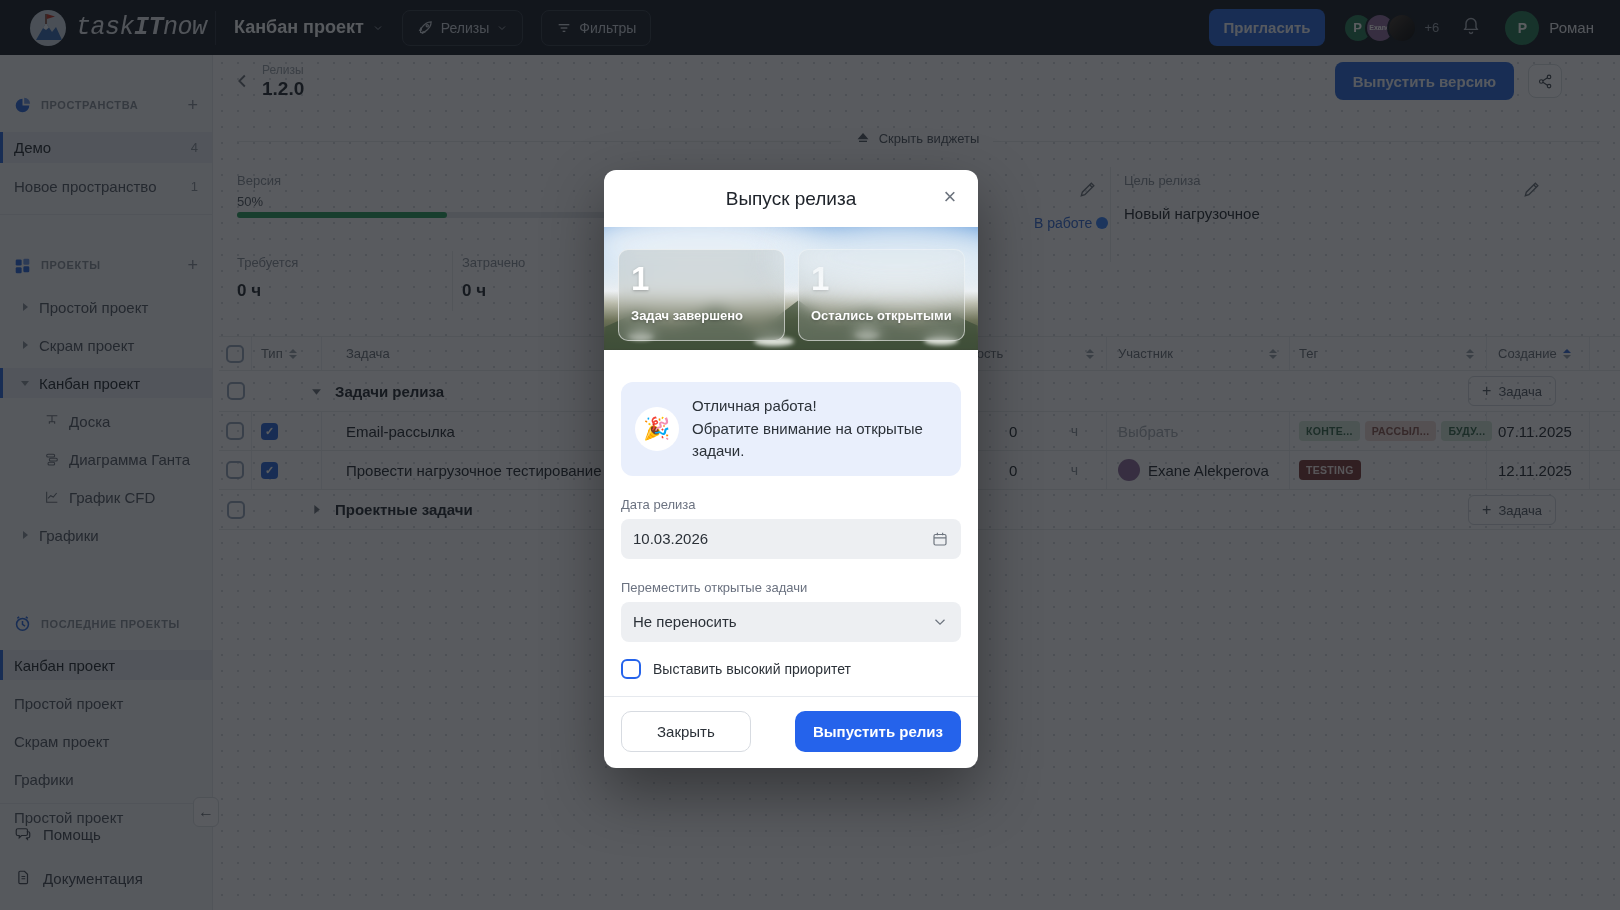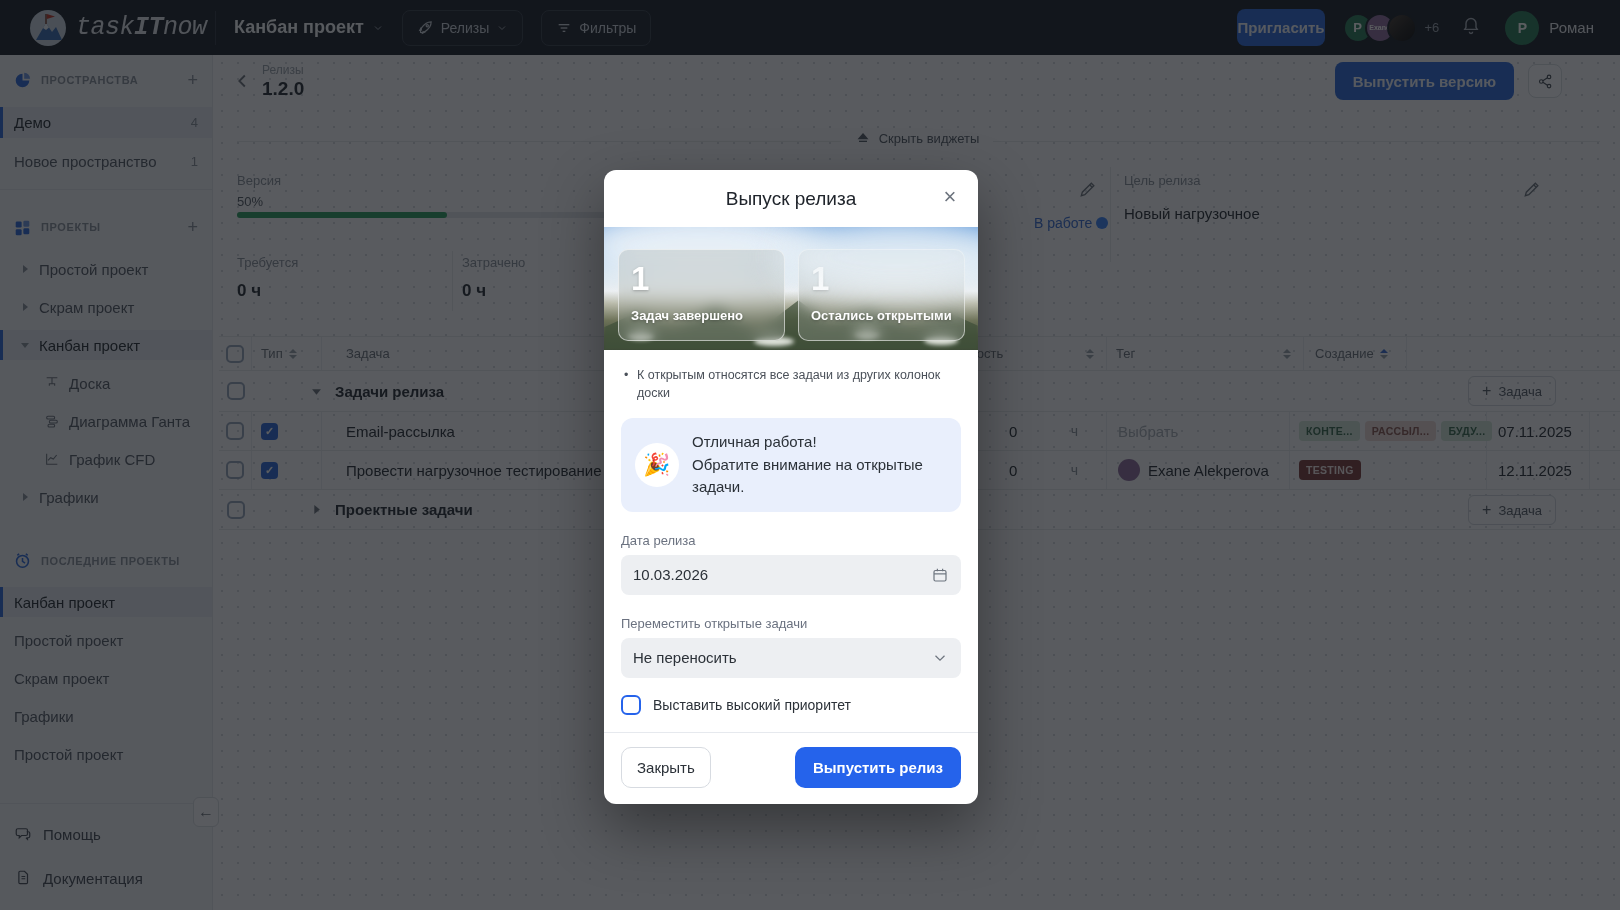--- a/index.html
+++ b/index.html
@@ -11,37 +11,37 @@
   .logo { display:flex; align-items:center; gap:10px; padding-left:30px; width:215px;font-family:Liberation Mono, monospace; }
   .logo-circle { width:36px; height:36px; border-radius:50%; background:#c9d4e0; position:relative; overflow:hidden; flex:0 0 auto; }
   .logo-circle svg { position:absolute; inset:0; }
   .logo-text { font-size:25px; font-style:italic; color:#dfe3e9; letter-spacing:-0.5px; white-space:nowrap; }
   .logo-text .lt-light { font-weight:300; }
   .logo-text .lt-bold { font-weight:800; }
   .tb-divider { width:1px; height:34px; background:#333a45; }
   .project-switch { display:flex; align-items:center; gap:8px; margin-left:18px; color:#f2f4f7; font-size:18px; font-weight:700; cursor:pointer; }
   .tb-btn { display:flex; align-items:center; gap:7px; height:36px; padding:0 14px; margin-left:18px; border:1px solid #3a414c; border-radius:8px; color:#c9cfd8; font-size:14px; background:rgba(255,255,255,0.02); cursor:pointer; }
   .tb-right { margin-left:auto; display:flex; align-items:center; padding-right:26px; }
-  .invite-btn { height:37px; padding:0 0; border:none; border-radius:8px; background:#2f6bd9; color:#eef3fb; font-size:15px; font-weight:700; cursor:pointer; }
+  .invite-btn { height:37px; padding:0 14px; border:none; border-radius:8px; background:#2f6bd9; color:#eef3fb; font-size:15px; font-weight:700; cursor:pointer; }
   .av-stack { display:flex; align-items:center; margin-left:18px; }
   .av { width:30px; height:30px; border-radius:50%; border:2px solid #1d232c; display:flex; align-items:center; justify-content:center; color:#fff; font-size:13px; font-weight:700; }
   .av + .av { margin-left:-8px; }
   .av-green { background:#2e7d5b; }
   .av-purple { background:#8e6f9e; font-size:7px; overflow:hidden; }
   .av-photo { background:linear-gradient(135deg,#4a4038,#23201e 60%,#111); }
   .av-more { color:#9aa2ad; font-size:13px; margin-left:8px; }
   .bell { margin-left:22px; color:#aab1bb; }
   .user { display:flex; align-items:center; gap:10px; margin-left:24px; }
   .user-av { width:34px; height:34px; border-radius:50%; background:#2e7d5b; color:#fff; display:flex; align-items:center; justify-content:center; font-weight:700; font-size:14px; }
   .user-name { color:#e6e9ee; font-size:15px; }
   .chev { width:12px; height:12px; stroke:#9aa2ad; fill:none; stroke-width:2; }
 
   
   .sidebar { position:absolute; left:0; top:55px; width:213px; height:855px; background:#f0f2f6; border-right:1px solid #dfe2e8; z-index:1; }
-  .sb-section { display:flex; align-items:center; gap:10px; padding:16px 14px 10px 14px; }
+  .sb-section { display:flex; align-items:center; gap:10px; padding:16px 14px 10px 14px;margin-top:25px; }
   .sb-section .sb-title { flex:1; font-size:11px; font-weight:700; letter-spacing:0.6px; color:#8a919c; }
   .sb-plus { color:#8a919c; font-size:18px; line-height:1; cursor:pointer; }
   .sb-item { position:relative; display:flex; align-items:center; height:30px; padding:0 14px; font-size:15px; color:#565d68; cursor:pointer;margin-top:8px; }
   .sb-item .count { margin-left:auto; font-size:13px; color:#8a919c; }
   .sb-item.active { background:#e2e7ef; color:#2b3138; }
   .sb-item.active::before { content:""; position:absolute; left:0; top:0; bottom:0; width:3px; background:#2f6bd9; }
   .sb-item.space { height:31px; }
   .sb-divider { height:1px; background:#e0e3e9; margin:12px 0; }
   .sb-proj { padding-left:20px; gap:9px; }
   .sb-proj .tri { width:10px; height:10px; fill:#8a919c; flex:0 0 auto; }
@@ -139,21 +139,21 @@
   .info-box { margin-top:16px; background:#e9effc; border-radius:12px; padding:13px 14px; display:flex; align-items:center; gap:13px; }
   .info-emoji { width:44px; height:44px; border-radius:50%; background:#fff; display:flex; align-items:center; justify-content:center; font-size:22px; flex:0 0 auto; }
   .info-title { font-size:15px; color:#2b3138; line-height:1.5; }
   .f-label { margin-top:21px; font-size:13px; color:#6b7280; }
   .f-input { margin-top:7px; height:40px; background:#edeff2; border-radius:8px; display:flex; align-items:center; padding:0 12px; font-size:15px; color:#2b3138; cursor:pointer; }
   .f-input .ficon { margin-left:auto; width:18px; height:18px; stroke:#6d747e; fill:none; stroke-width:1.6; }
   .m-check { margin-top:17px; display:flex; align-items:center; gap:12px; }
   .m-checkbox { width:20px; height:20px; border:2px solid #2563eb; border-radius:6px; background:#fff; cursor:pointer; }
   .m-check label { font-size:14px; color:#2b3138; cursor:pointer; }
   .m-footer { margin-top:17px; border-top:1px solid #e6e9ee; padding:14px 17px 16px 17px; display:flex; justify-content:space-between; }
-  .btn-secondary { height:41px; padding:0 15px; background:#fff; border:1px solid #d7dbe1; border-radius:10px; font-size:15px; color:#2b3138; cursor:pointer; }
+  .btn-secondary { height:41px; padding:0 35px; background:#fff; border:1px solid #d7dbe1; border-radius:10px; font-size:15px; color:#2b3138; cursor:pointer; }
   .btn-primary { height:41px; padding:0 18px; background:#2563eb; border:none; border-radius:10px; font-size:15px; font-weight:700; color:#fff; cursor:pointer; }
 </style>
 </head>
 <body>
 
 <div class="app">
 
   <div class="topbar">
     <div class="logo">
       <div class="logo-circle">
@@ -427,20 +427,27 @@
         <div class="cell c-task">
             <span>Задача</span>
           </div>
         <div class="cell c-effort" style="padding-left:14px;">
           <span>кость</span>
           <span class="sort" style="margin-left:auto;margin-right:12px;">
               <i class="up"></i>
               <i class="dn"></i>
             </span>
         </div>
+        <div class="cell c-assignee">
+          <span>Участник</span>
+          <span class="sort" style="margin-left:auto;margin-right:12px;">
+              <i class="up"></i>
+              <i class="dn"></i>
+            </span>
+        </div>
         <div class="cell c-tag">
           <span>Тег</span>
           <span class="sort" style="margin-left:auto;margin-right:12px;">
               <i class="up"></i>
               <i class="dn"></i>
             </span>
         </div>
         <div class="cell c-created hdr-created">
           <span>Создание</span>
           <span class="sort active">
@@ -545,21 +552,20 @@
         <div class="num">1</div>
         <div class="lbl">Задач завершено</div>
       </div>
       <div class="stat-card" style="left:194px;">
         <div class="num">1</div>
         <div class="lbl">Остались открытыми</div>
       </div>
     </div>
     <div class="m-body">
       <ul class="bullets">
-        <li>К открытым относятся все задачи из других колонок доски</li>
       </ul>
       <div class="info-box">
         <div class="info-emoji">🎉</div>
         <div>
           <div class="info-title">Отличная работа!</div>
           <div class="info-title">Обратите внимание на открытые задачи.</div>
         </div>
       </div>
       <div class="f-label">Дата релиза</div>
       <div class="f-input">

